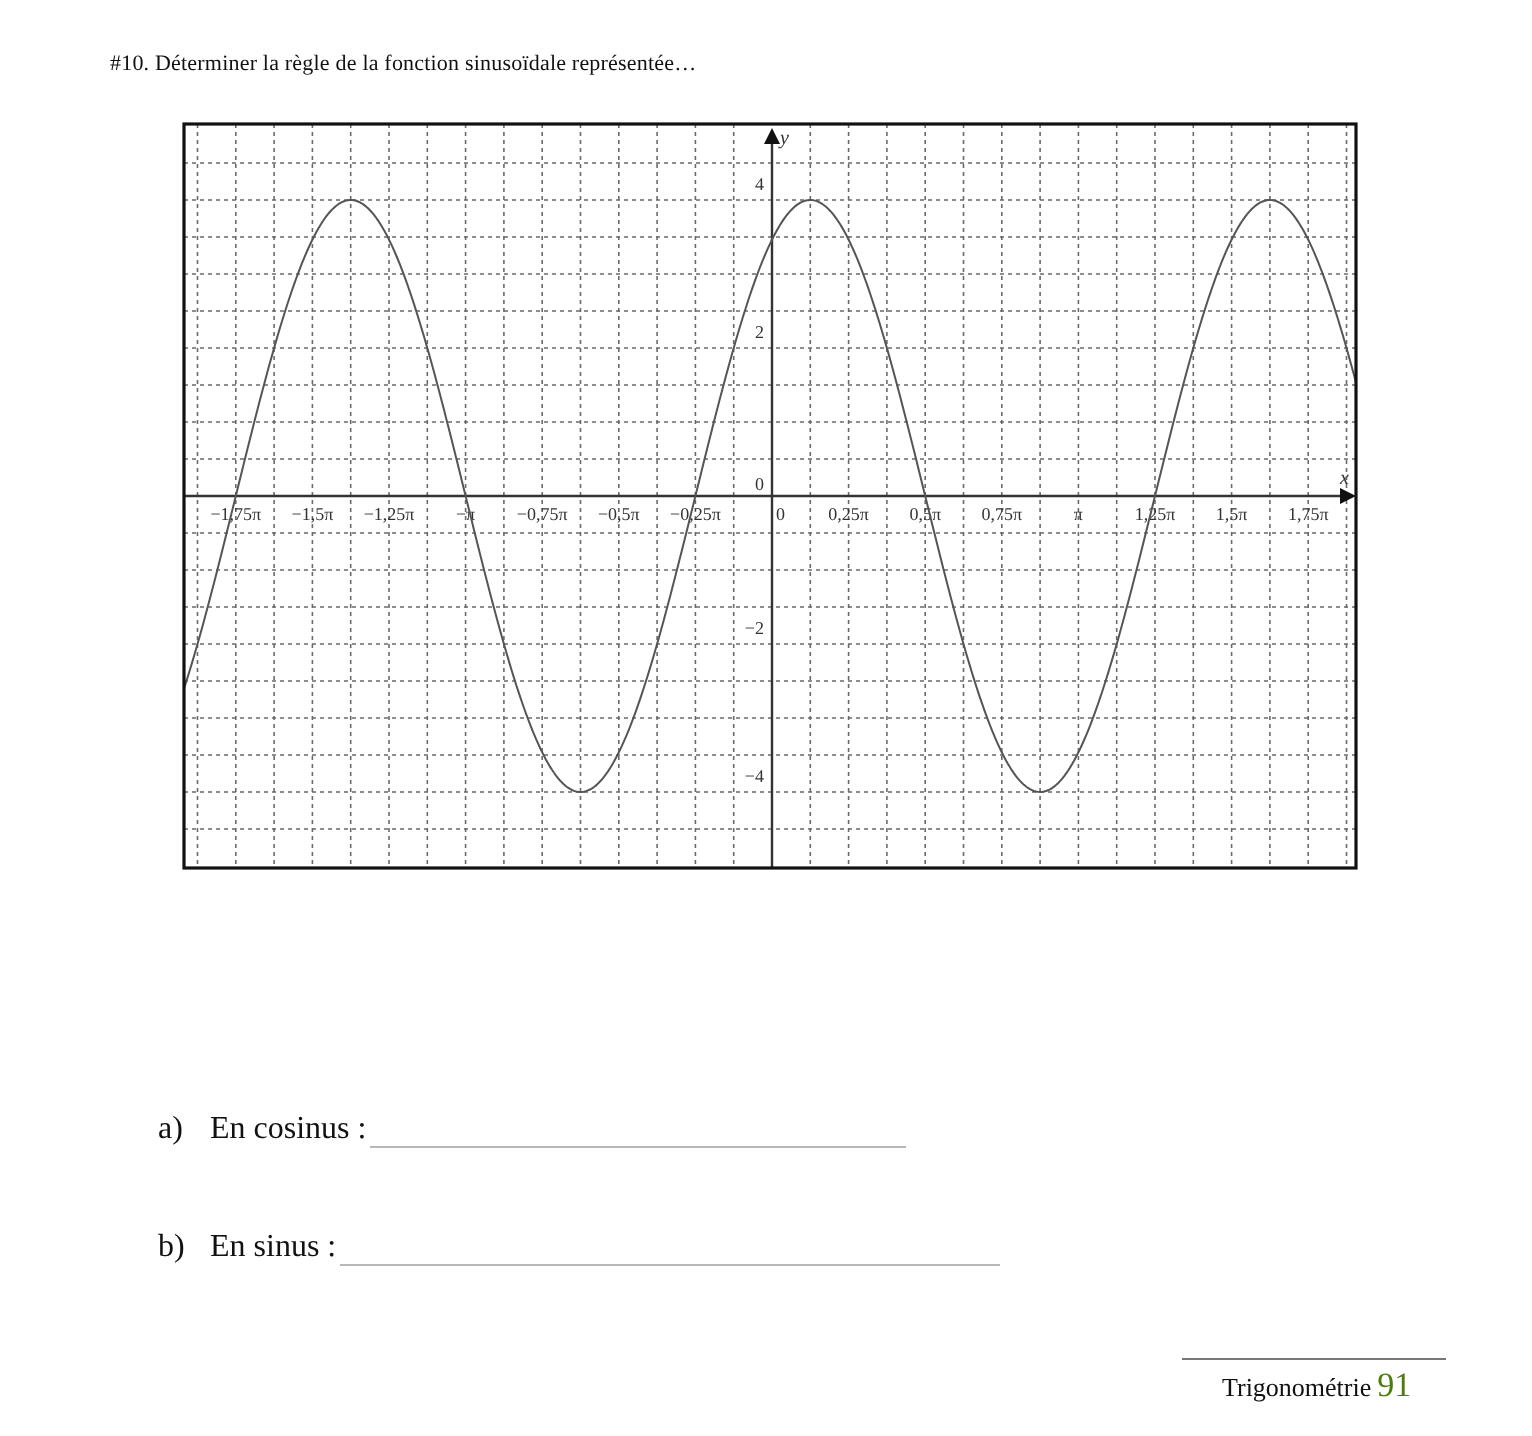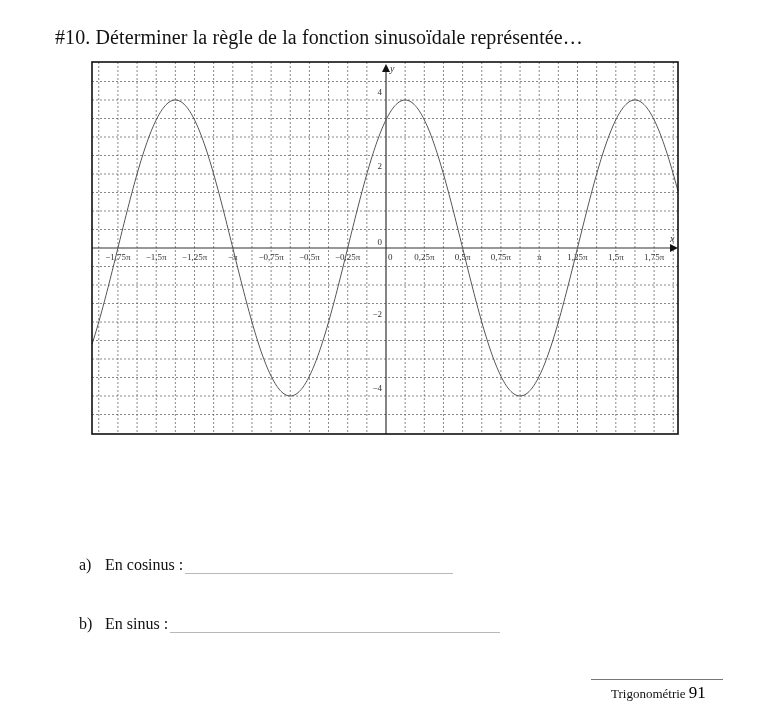--- a/index.html
+++ b/index.html
@@ -1,27 +1,27 @@
 <!DOCTYPE html>
 <html><head>
 <meta charset="utf-8">
 <style>
   html, body { margin: 0; padding: 0; background: #ffffff; }
   body { width: 766px; height: 718px; position: relative; overflow: hidden;
          font-family: "Liberation Serif", "DejaVu Serif", serif; color: #111; }
-  .title { position: absolute; left: 55px; top: 26px; font-size: 20px; letter-spacing: 0.1px; }
+  .title { position: absolute; left: 55px; top: 26px; font-size: 11px; letter-spacing: 0.1px; }
   #graph { position: absolute; left: 0; top: 0; }
   .answer { position: absolute; font-size: 16px; display: flex; align-items: flex-end; }
   .answer .letter { width: 26px; display: inline-block; }
   .answer .line { border-bottom: 1px solid #b8b8b8; display: inline-block; height: 14px; margin-left: 2px; }
   .answer-a { left: 79px; top: 556px; }
   .answer-b { left: 79px; top: 615px; }
   .footer-rule { position: absolute; left: 591px; top: 679px; width: 132px; border-top: 1px solid #777; }
   .footer { position: absolute; left: 611px; top: 683px; font-size: 13px; }
-  .footer .page { color: #000000; font-size: 17px; margin-left: 3px; }
+  .footer .page { color: #4d7c0f; font-size: 17px; margin-left: 3px; }
   svg text { font-family: "Liberation Serif", "DejaVu Serif", serif; }
 </style>
 </head>
 <body>
 
 <div class="title">#10. Déterminer la règle de la fonction sinusoïdale représentée…</div>
 
 <svg id="graph" width="766" height="718">
   <g id="grid">
       <line x1="98.75" y1="62" x2="98.75" y2="434" stroke="#6a6a6a" stroke-width="0.8" stroke-dasharray="2,2"></line>

